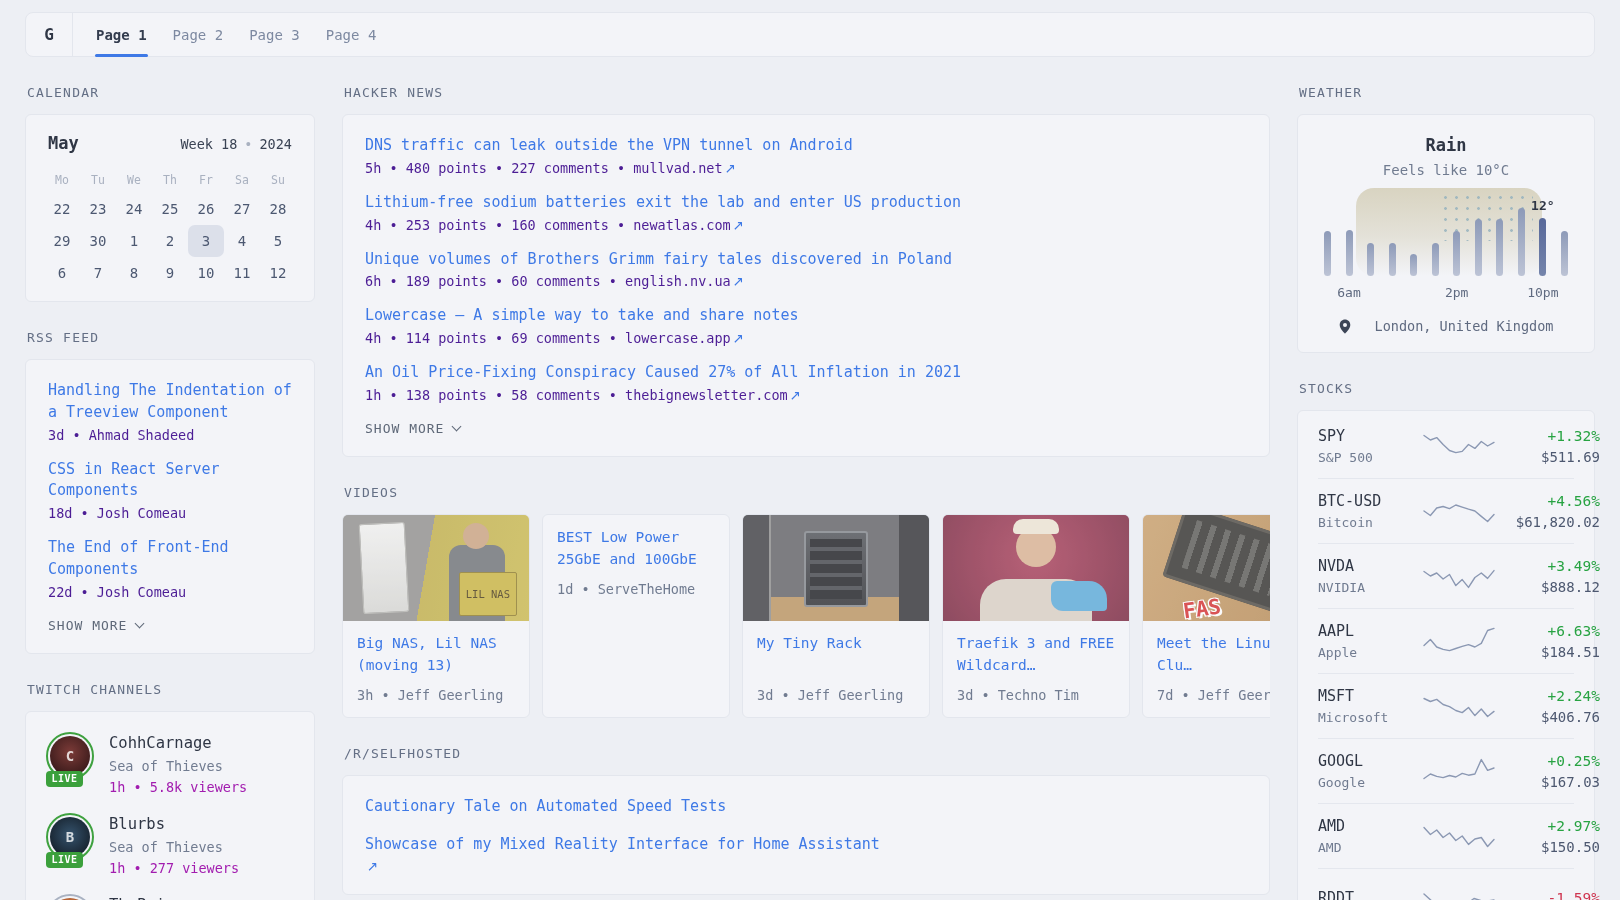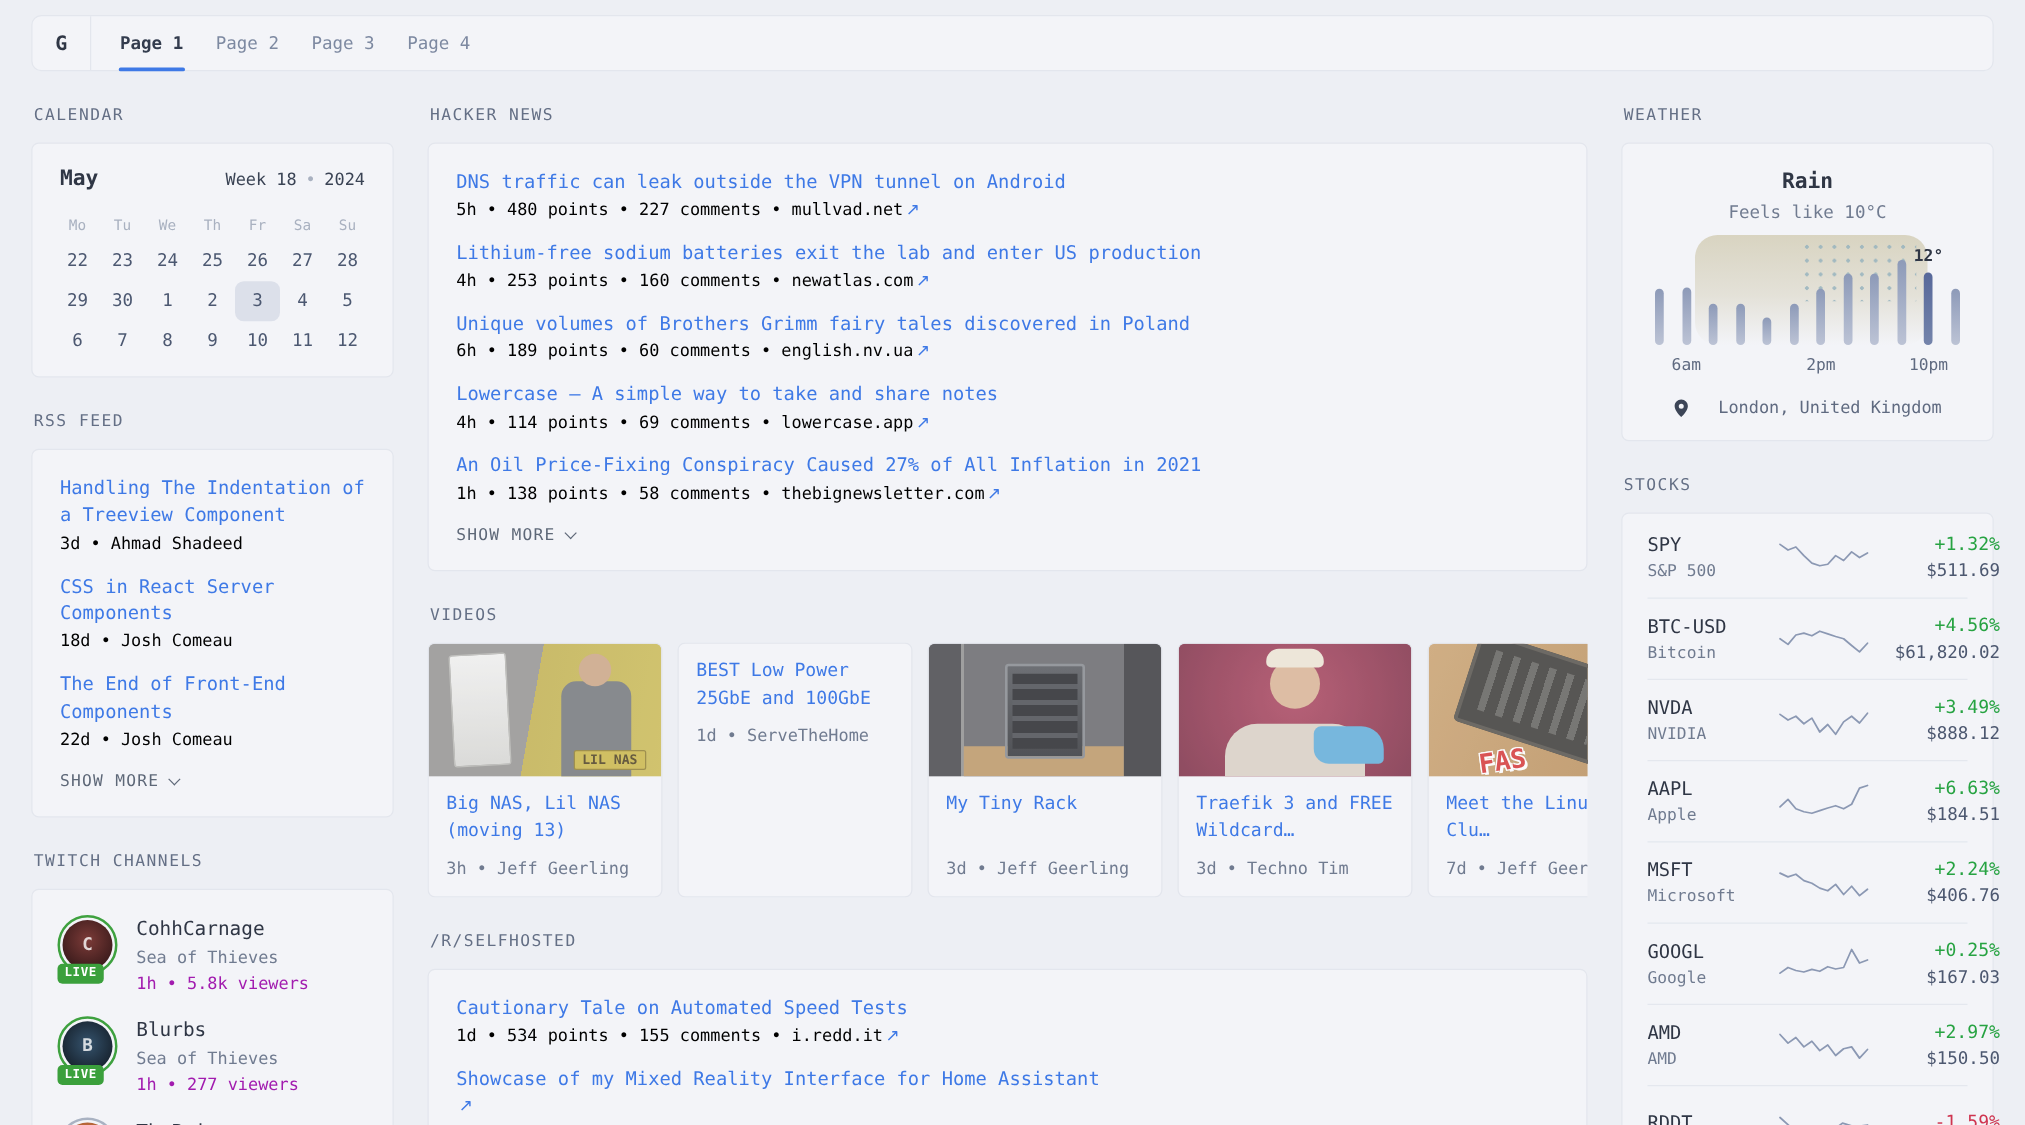--- a/index.html
+++ b/index.html
@@ -28,21 +28,21 @@
   .cal-grid{display:grid;grid-template-columns:repeat(7,1fr);margin-top:12px;}
   .cal-hdrs,.cal-days{display:contents;}
   .cal-dh{text-align:center;font-size:11.5px;color:#a9b1c0;padding:8px 0 6px;}
   .cal-d{text-align:center;font-size:14px;color:#4c5871;padding:8px 0;border-radius:7px;}
   .cal-d.selected{background:#dce0ea;}
 
   
   .feed{padding:20px 22px;}
   .feed-item + .feed-item{margin-top:16px;}
   .feed-title{color:#3e79e6;font-size:15px;line-height:1.45;cursor:pointer;display:inline;}
-  .feed-meta{margin-top:3px;color:#000000;font-size:13.5px;}
+  .feed-meta{margin-top:3px;color:#4c1d95;font-size:13.5px;}
   .ext-icon{display:inline-block;margin-left:2px;color:#3e79e6;font-family:"DejaVu Sans",sans-serif;}
   .ext-icon::after{content:"\2197";}
   .show-more{margin-top:18px;color:#5e6878;font-size:13px;letter-spacing:1px;display:flex;align-items:center;gap:9px;cursor:pointer;}
   .chev{width:7px;height:7px;border-right:1.5px solid currentColor;border-bottom:1.5px solid currentColor;transform:rotate(45deg);margin-top:-4px;}
 
   
   .tw{padding:20px;display:flex;flex-direction:column;gap:18px;}
   .tw-row{display:flex;gap:15px;align-items:flex-start;cursor:pointer;}
   .tw-avwrap{position:relative;flex:none;}
   .tw-ring{width:48px;height:48px;border-radius:50%;border:2px solid #3ea13f;padding:2px;}
@@ -61,21 +61,21 @@
   .dim{position:absolute;inset:0;background:rgba(236,238,243,.22);}
   .vbody{padding:12px 14px 14px;}
   .vtitle{color:#3e79e6;font-size:14.5px;line-height:1.5;height:44px;overflow:hidden;cursor:pointer;}
   .vmeta{color:#707b90;font-size:13.5px;margin-top:10px;}
   .vt-top,.vt-bottom,.th-badge{position:absolute;white-space:nowrap;}
 
   [data-thumb="nas"]{background:linear-gradient(100deg,#8f8e8b 0%,#8f8e8b 45%,#c0ae45 45%,#c9b84a 100%);}
   [data-thumb="nas"] .sh1{left:18px;top:8px;width:46px;height:90px;background:linear-gradient(180deg,#f1f1ef,#d6d6d2);border:1px solid #b5b5b0;border-radius:3px;transform:rotate(-3deg);}
   [data-thumb="nas"] .sh2{right:24px;top:30px;width:56px;height:80px;background:#6b6f72;border-radius:12px 12px 0 0;}
   [data-thumb="nas"] .sh3{right:40px;top:8px;width:26px;height:26px;background:#c9a07d;border-radius:50%;}
-  [data-thumb="nas"] .th-badge{bottom:5px;right:12px;background:#c8b23c;color:#41320f;font-weight:bold;font-size:10.5px;padding:1px 6px;border:1px solid #8a7622;border-radius:2px;}
+  [data-thumb="nas"] .th-badge{bottom:5px;right:12px;background:#c8b23c;color:#41320f;font-weight:normal;font-size:10.5px;padding:15px 6px;border:1px solid #8a7622;border-radius:2px;}
 
   [data-thumb="switch"]{background:linear-gradient(180deg,#4d86a8 0%,#4d86a8 32%,#dadbd8 32%);}
   [data-thumb="switch"] .sh1{left:6px;right:6px;top:38px;height:54px;background:linear-gradient(#e9e9e7,#cfcfcb);border-radius:3px;border:1px solid #bdbdb8;}
   [data-thumb="switch"] .sh2{left:38px;top:48px;width:98px;height:34px;background:repeating-linear-gradient(90deg,#26262a 0 11px,#6a6a6e 11px 13px);opacity:.85;border-radius:1px;}
   [data-thumb="switch"] .sh3{right:26px;top:58px;width:11px;height:9px;background:#3f9b3f;box-shadow:-16px 2px 0 #1d1d20,16px 2px 0 #1d1d20;}
   [data-thumb="switch"] .vt-top{top:2px;left:0;right:0;text-align:center;font-size:15px;font-weight:800;color:#d92b2b;text-shadow:0 0 3px #fff,1px 1px 0 #fff,-1px -1px 0 #fff,1px -1px 0 #fff,-1px 1px 0 #fff;}
   [data-thumb="switch"] .vt-bottom{bottom:1px;left:8px;font-size:17px;font-weight:800;font-style:italic;color:#fff;text-shadow:2px 2px 0 #7a3fc9,-2px -2px 0 #7a3fc9,2px -2px 0 #7a3fc9,-2px 2px 0 #7a3fc9,0 0 4px #7a3fc9;}
 
   [data-thumb="rack"]{background:linear-gradient(90deg,#3a3a3e 0 14%,#8a8a88 14% 15%,#5e5e62 15% 84%,#2c2c30 84%);}
   [data-thumb="rack"] .sh1{left:15%;right:16%;bottom:0;height:24px;background:#b9915c;}
@@ -344,21 +344,20 @@
           </div>
         </div>
       </div>
 
     <div class="sec-h">/R/SELFHOSTED</div>
     <div class="card feed">
       <div>
 
       <div class="feed-item">
             <div><span class="feed-title">Cautionary Tale on Automated Speed Tests</span></div>
-            <div class="feed-meta"><span>1d • 534 points • 155 comments • i.redd.it</span><span class="ext-icon"></span></div>
           </div>
           <div class="feed-item">
             <div><span class="feed-title">Showcase of my Mixed Reality Interface for Home Assistant</span></div>
             <div class="feed-meta"><span></span><span class="ext-icon"></span></div>
           </div>
         </div>
     </div>
   </div>
 
   <div>

